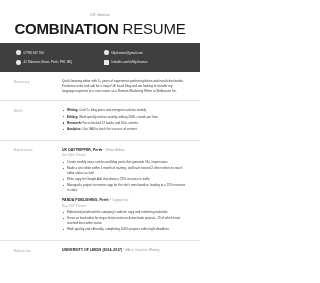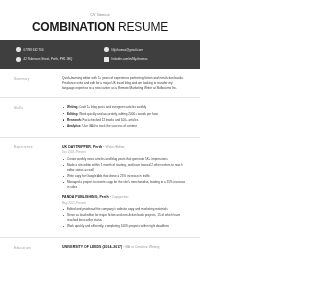--- a/index.html
+++ b/index.html
@@ -24,21 +24,21 @@
     padding: 13px 0 6px 0;
     text-align: center;
   }
   .brand {
     font-size: 3.6px;
     letter-spacing: 0.25px;
     color: #777;
     margin-bottom: 3px;
   }
   .doc-title {
-    font-size: 12px;
+    font-size: 15px;
     letter-spacing: -0.2px;
     color: #1a1a1a;
     font-weight: 400;
     white-space: nowrap;
   }
   .doc-title .w1 { font-weight: 700; }
   .doc-title .w2 { font-weight: 300; }
 
   
   .contact-band {

